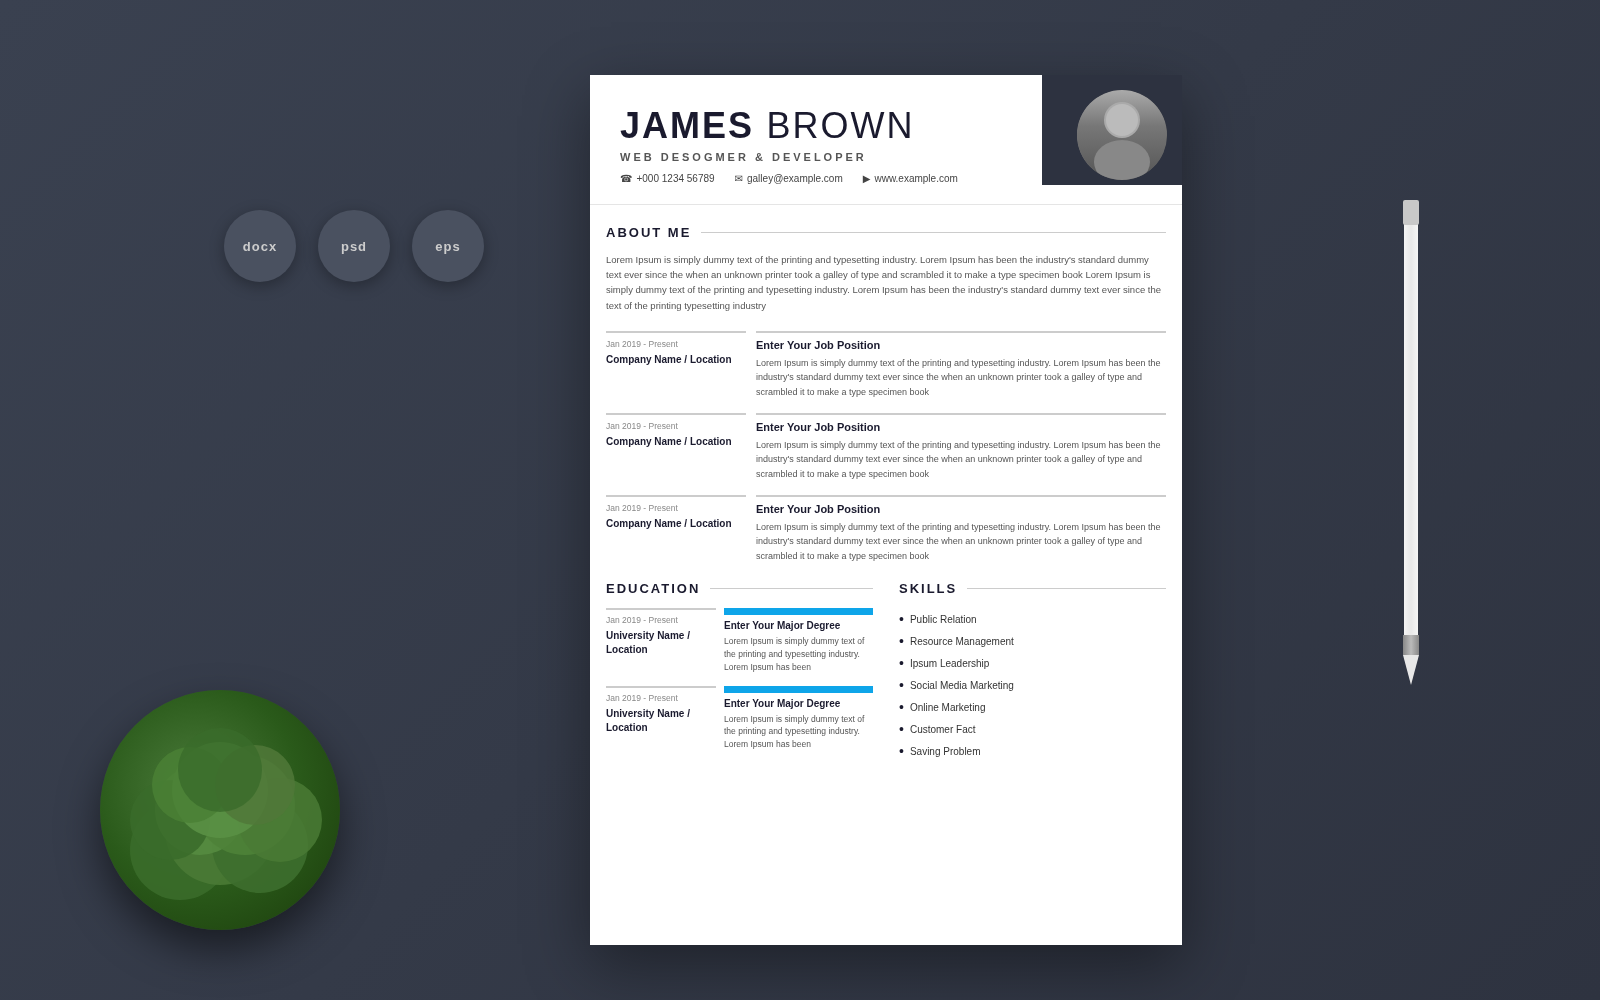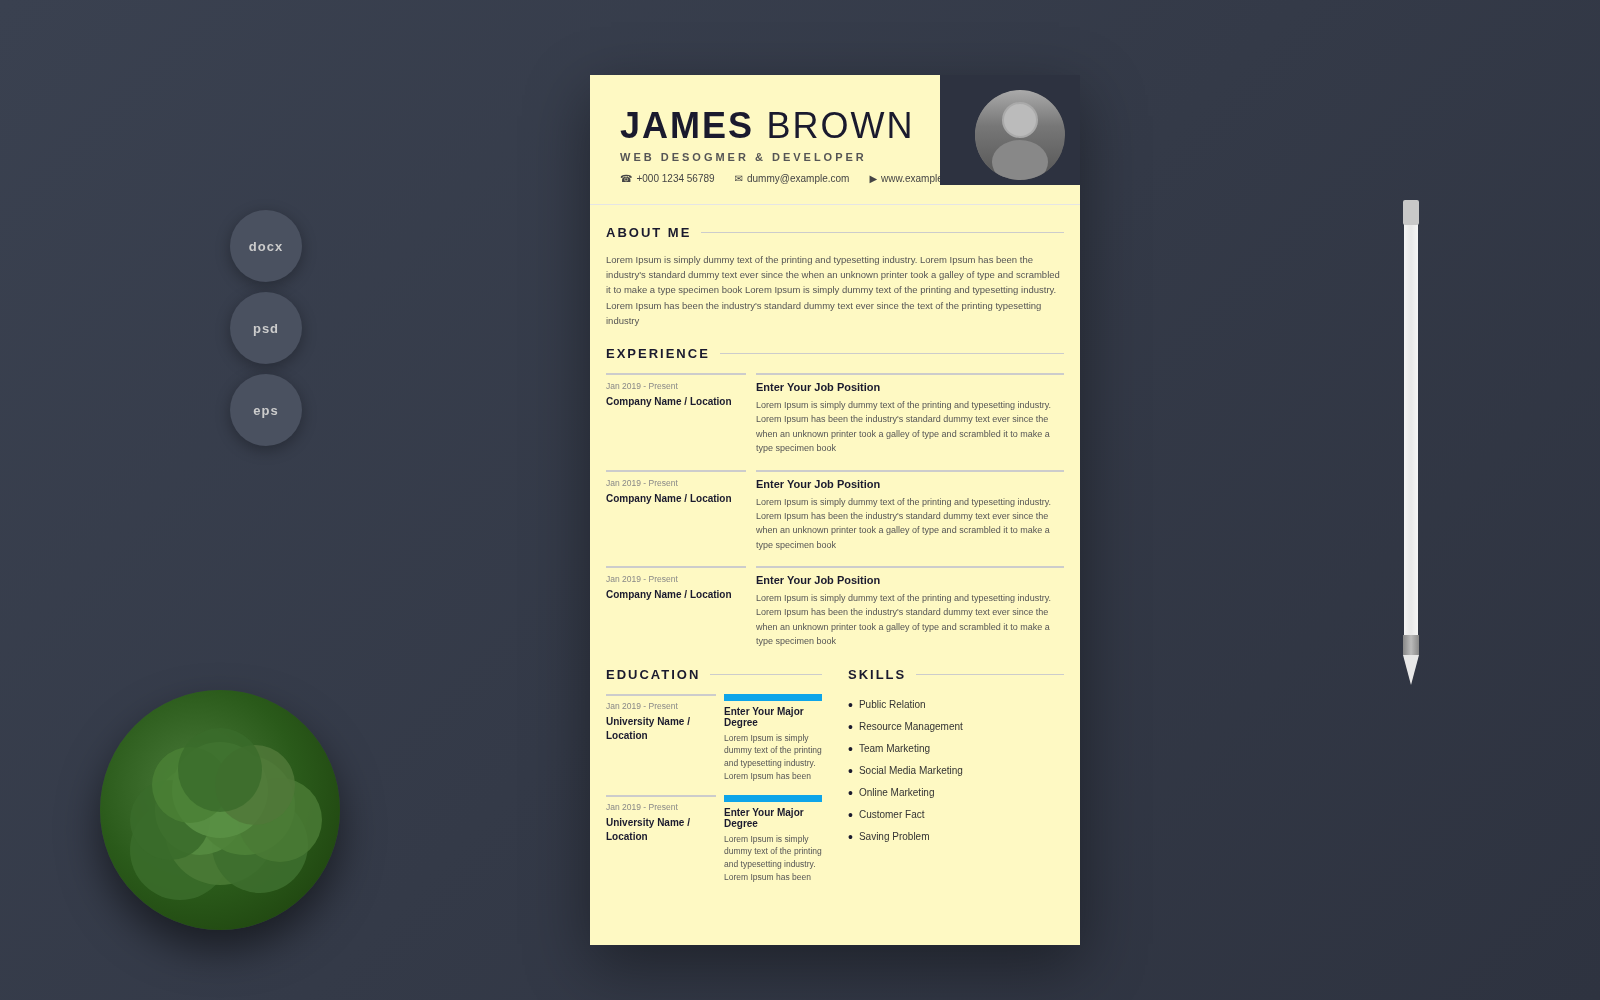--- a/index.html
+++ b/index.html
@@ -16,25 +16,24 @@
     
     .bg {
       position: absolute;
       inset: 0;
       background: linear-gradient(135deg, #3a4150 0%, #2e3340 100%);
     }
 
     
     .badges {
       position: absolute;
-      left: 230px;
+      left: 224px;
       top: 210px;
       display: flex;
-      flex-direction: column;
-      gap: 10px;
+      gap: 22px;
     }
 
     .badge {
       width: 72px;
       height: 72px;
       border-radius: 50%;
       background: #4a5160;
       display: flex;
       align-items: center;
       justify-content: center;
@@ -104,23 +103,23 @@
       border-radius: 2px;
       position: absolute;
       top: 0;
     }
 
     
     .resume-paper {
       position: absolute;
       left: 590px;
       top: 75px;
-      width: 490px;
+      width: 592px;
       height: 870px;
-      background: #fef9c3;
+      background: #ffffff;
       box-shadow: 0 20px 60px rgba(0,0,0,0.4);
     }
 
     
     .resume-header {
       position: relative;
       padding: 30px 30px 20px 30px;
       border-bottom: 1px solid #e5e5e5;
       min-height: 110px;
     }
@@ -409,21 +408,21 @@
       <div class="job-title">WEB DESOGMER &amp; DEVELOPER</div>
     </div>
 
     <div class="contact-bar">
       <div class="contact-item">
         <span class="contact-icon">☎</span>
         <span>+000 1234 56789</span>
       </div>
       <div class="contact-item">
         <span class="contact-icon">✉</span>
-        <span>dummy@example.com</span>
+        <span>galley@example.com</span>
       </div>
       <div class="contact-item">
         <span class="contact-icon">▶</span>
         <span>www.example.com</span>
       </div>
     </div>
 
     <div class="profile-photo">
       <div class="profile-silhouette">
         <svg width="90" height="90" viewBox="0 0 90 90">
@@ -436,21 +435,20 @@
   </div>
 
   <div class="resume-body">
 
     <div class="about-section">
       <div class="section-title">ABOUT ME</div>
       <p class="about-text">Lorem Ipsum is simply dummy text of the printing and typesetting industry. Lorem Ipsum has been the industry's standard dummy text ever since the  when an unknown printer took a galley of type and scrambled it to make a type specimen book Lorem Ipsum is simply dummy text of the printing and typesetting industry. Lorem Ipsum has been the industry's standard dummy text ever since the text of the printing typesetting industry</p>
     </div>
 
     <div class="experience-section">
-      <div class="section-title">EXPERIENCE</div>
 
       <div class="exp-grid">
         <div class="exp-left">
           <div class="exp-date">Jan 2019 - Present</div>
           <div class="exp-company">Company Name / Location</div>
         </div>
         <div class="exp-right">
           <div class="exp-position">Enter Your Job Position</div>
           <div class="exp-desc">Lorem Ipsum is simply dummy text of the printing and typesetting industry. Lorem Ipsum has been the industry's standard dummy text ever since the  when an unknown printer took a galley of type and scrambled it to make a type specimen book</div>
         </div>
@@ -505,21 +503,21 @@
             <div class="edu-desc">Lorem Ipsum is simply dummy text of the printing and typesetting industry. Lorem Ipsum has been</div>
           </div>
         </div>
       </div>
 
       <div class="skills-section">
         <div class="section-title">SKILLS</div>
         <ul class="skills-list">
           <li>Public Relation</li>
           <li>Resource Management</li>
-          <li>Team Marketing</li>
+          <li>Ipsum Leadership</li>
           <li>Social Media Marketing</li>
           <li>Online Marketing</li>
           <li>Customer Fact</li>
           <li>Saving Problem</li>
         </ul>
       </div>
 
     </div>
 
   </div>

